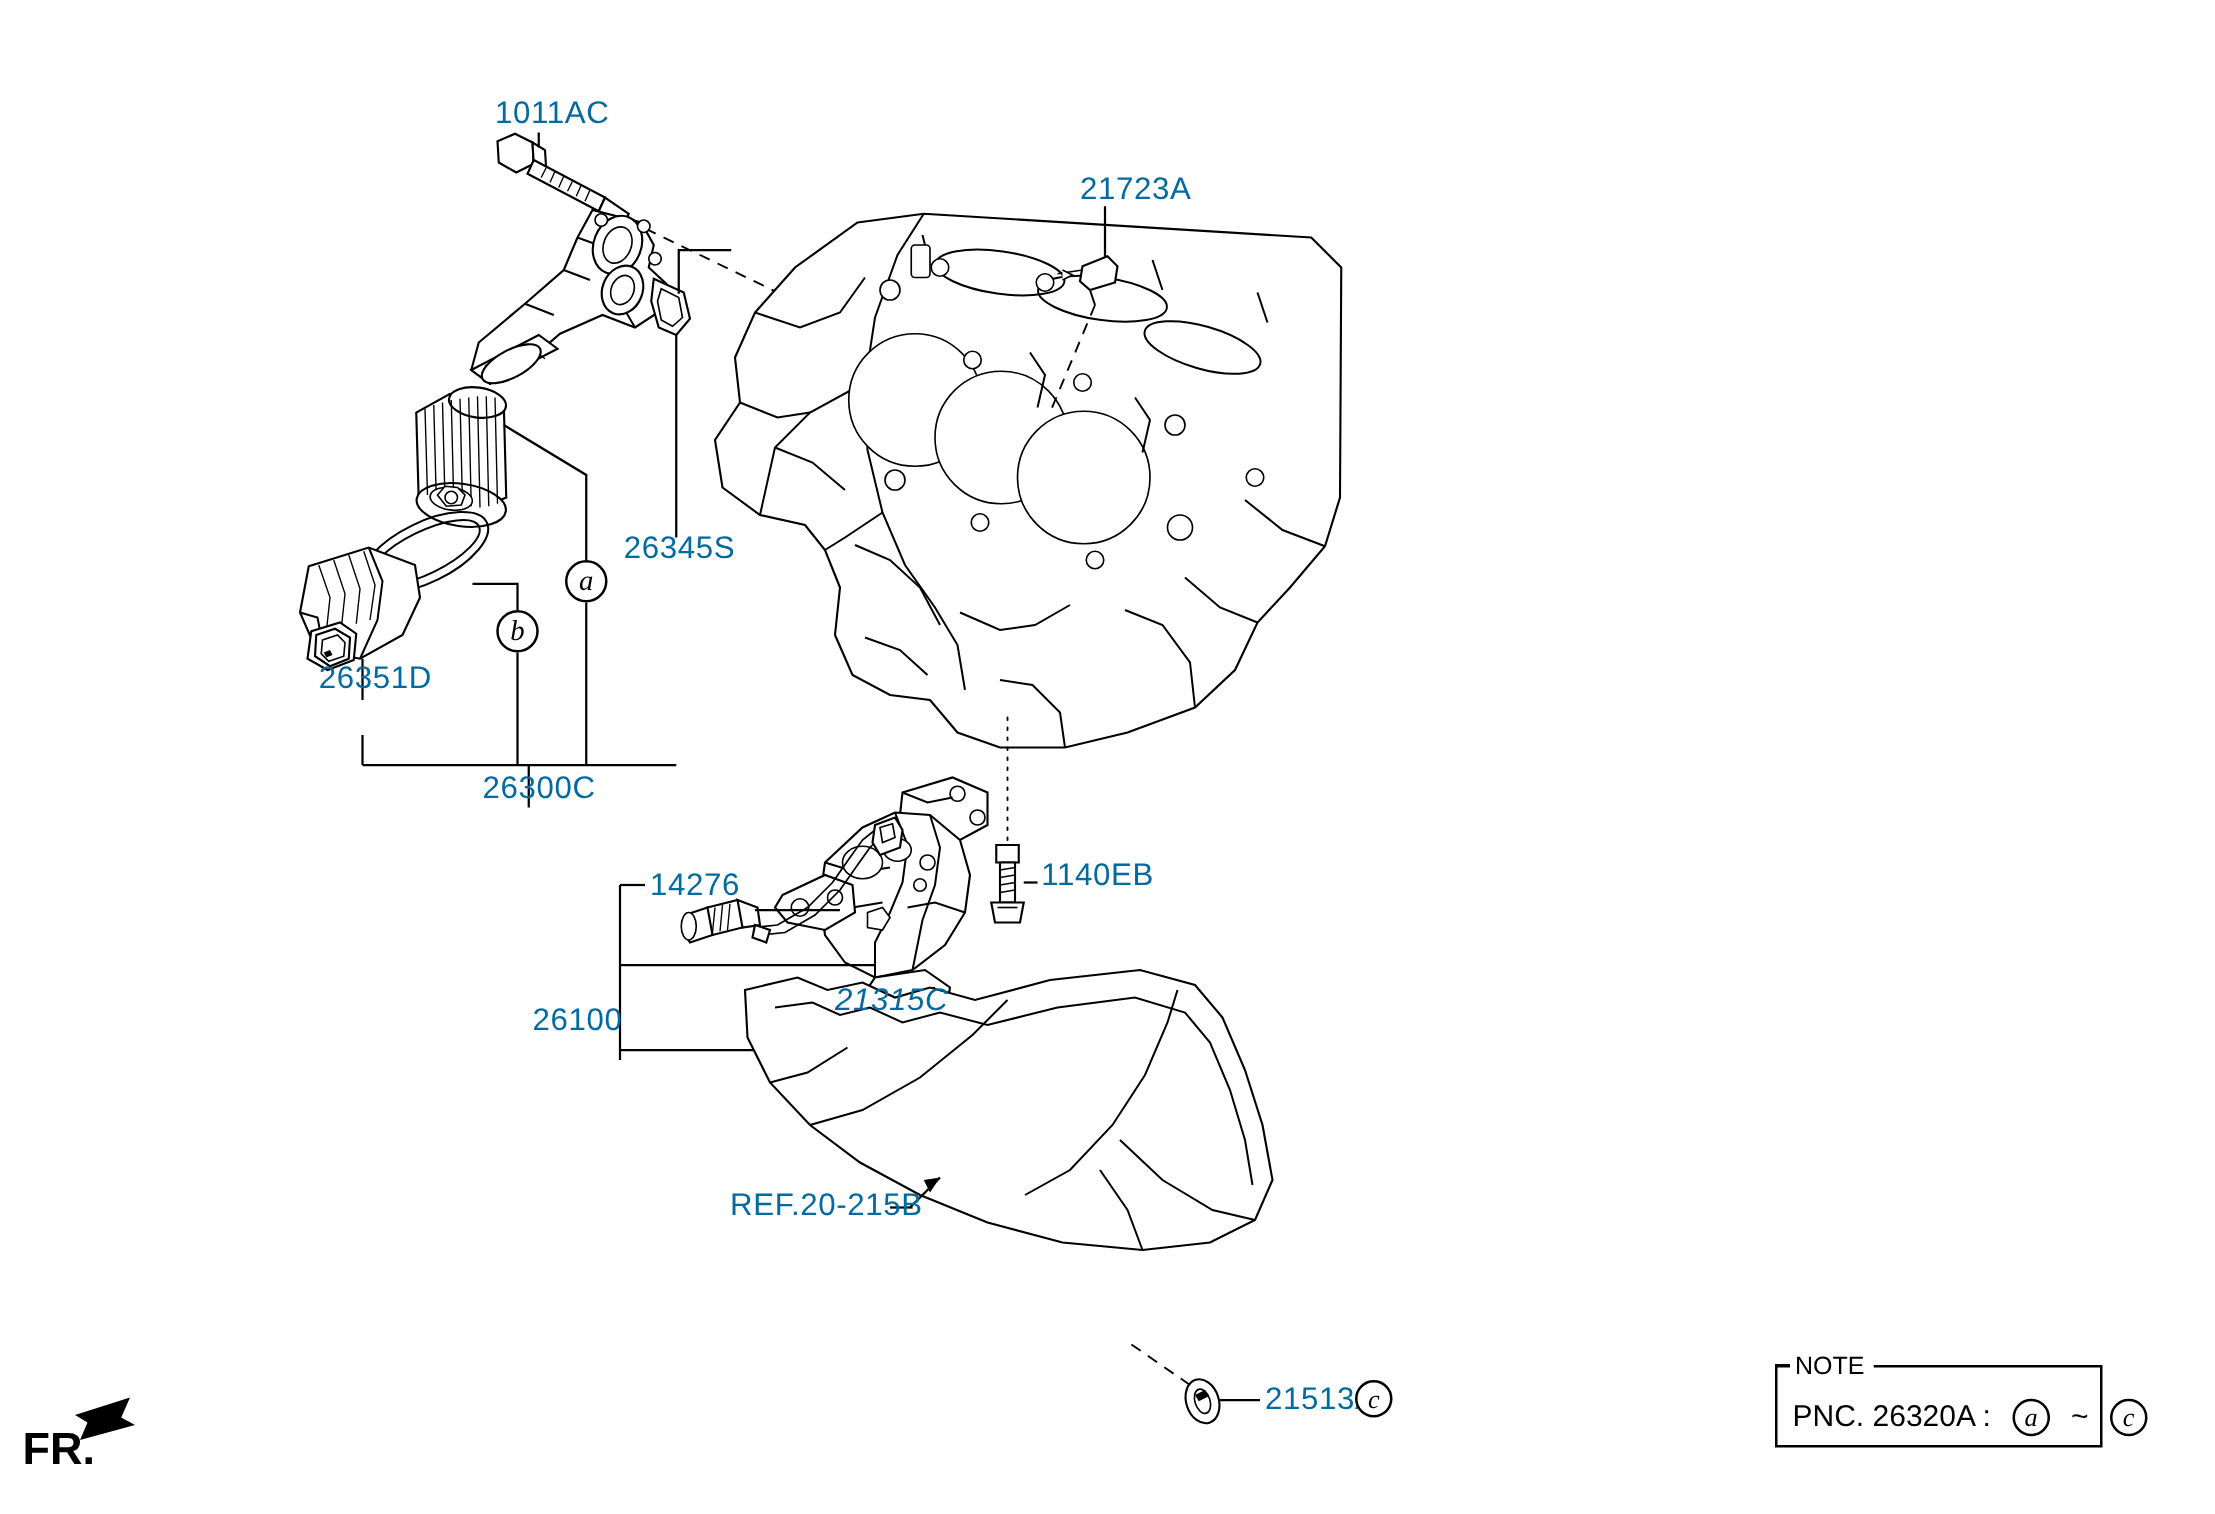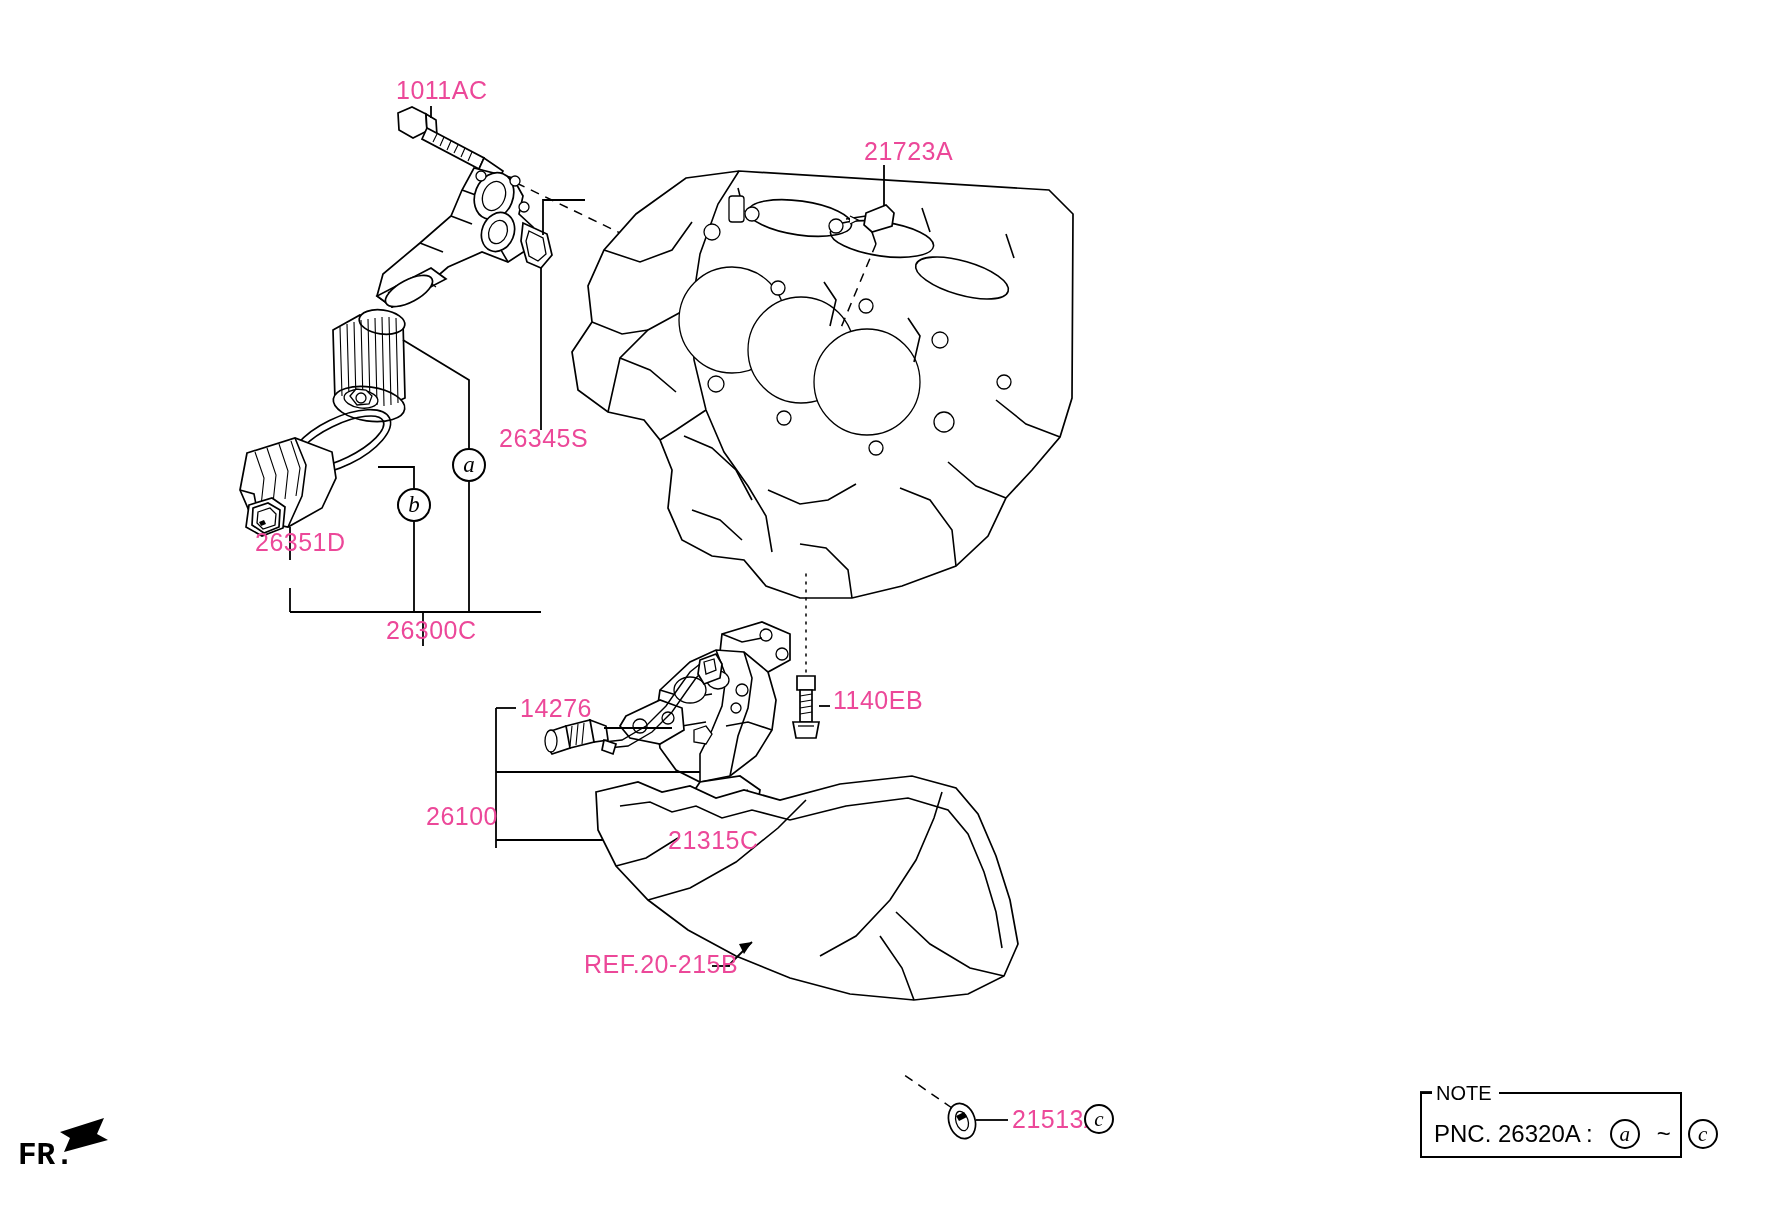--- a/index.html
+++ b/index.html
@@ -13,21 +13,21 @@
     width:1772px;
     height:1211px;
     background:#fff;
     overflow:hidden;
   }
   .lbl{
     position:absolute;
     font-family:"Liberation Sans", sans-serif;
     font-size:25px;
     letter-spacing:0.5px;
-    color:#ec4899;
+    color:#0369a1;
     white-space:nowrap;
     line-height:1;
   }
   svg.layer{
     position:absolute;
     left:0;top:0;
     width:1772px;height:1211px;
     pointer-events:none;
   }
   .ln{stroke:#000;stroke-width:1.8;fill:none;}
@@ -85,21 +85,21 @@
     left:1434px;top:1119px;
     font-size:24px;
     white-space:nowrap;
     display:flex;align-items:center;gap:17px;
   }
   #fr-wrap{
     position:absolute;
     left:18px;top:1138px;
     display:flex;align-items:center;gap:4px;
   }
-  #fr-text{font-size:31px;font-weight:bold;font-family:Liberation Mono, monospace;}
+  #fr-text{font-size:36px;font-weight:bold;font-family:Liberation Sans, sans-serif;}
 </style>
 </head>
 <body>
 
 <div id="sheet">
 
   <svg class="layer" viewBox="0 0 1772 1211">
 
     <g>
       <path class="part" d="M398 113 L412 107 L426 114 L427 131 L413 138 L399 130 Z"></path>
@@ -327,21 +327,21 @@
   </svg>
 
   <div class="lbl" style="left:396px;top:78px;">1011AC</div>
   <div class="lbl" style="left:864px;top:139px;">21723A</div>
   <div class="lbl" style="left:499px;top:426px;">26345S</div>
   <div class="lbl" style="left:255px;top:530px;">26351D</div>
   <div class="lbl" style="left:386px;top:618px;">26300C</div>
   <div class="lbl" style="left:520px;top:696px;">14276</div>
   <div class="lbl" style="left:426px;top:760px;margin-top:44px;">26100</div>
   <div class="lbl" style="left:833px;top:688px;">1140EB</div>
-  <div class="lbl" style="left:668px;top:828px;">21315C</div>
+  <div class="lbl" style="left:668px;top:788px;font-style:italic;">21315C</div>
   <div class="lbl" style="left:584px;top:952px;">REF.20-215B</div>
   <div class="lbl" style="left:1012px;top:1107px;">21513A</div>
   <div class="circ-inline" style="position:absolute;left:1084px;top:1104px;">c</div>
 
   <div class="circ-cal" style="left:452px;top:448px;">a</div>
   <div class="circ-cal" style="left:397px;top:488px;">b</div>
 
   <div id="notebox"></div>
   <div id="note-title">NOTE</div>
   <div id="note-body">

